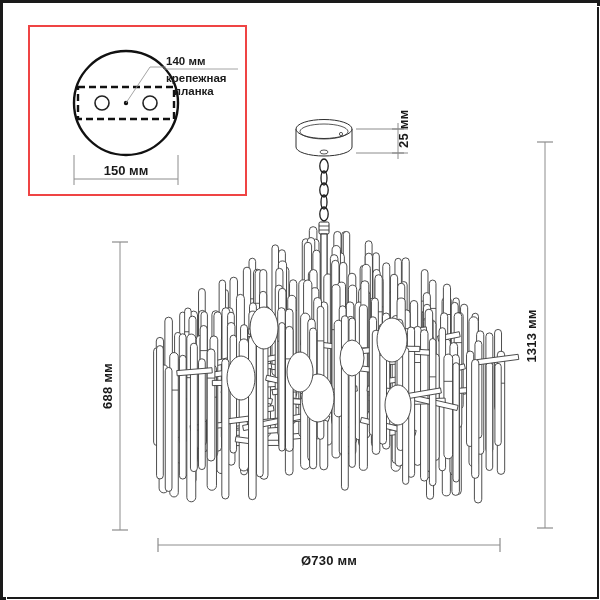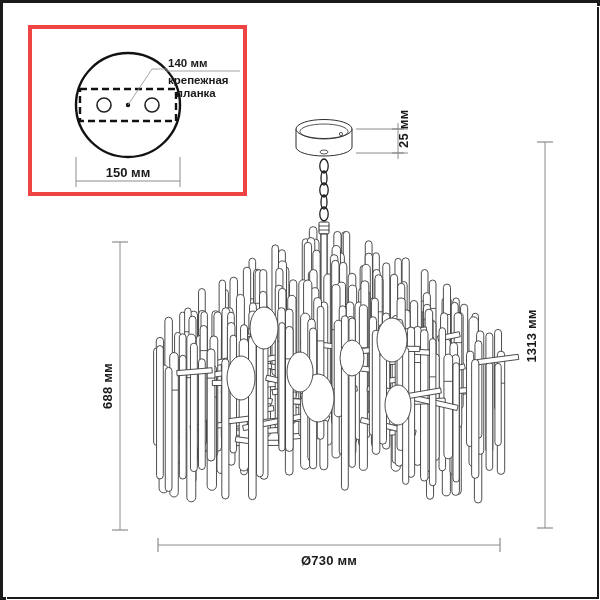--- a/index.html
+++ b/index.html
@@ -6,21 +6,21 @@
   body{width:600px;height:600px;overflow:hidden;
        font-family:"Liberation Sans","DejaVu Sans",sans-serif;}
   #stage{position:relative;width:600px;height:600px;background:#fff;box-sizing:border-box;}
   
   #outer-frame{position:absolute;left:0;top:0;width:600px;height:600px;
      box-sizing:border-box;border:3px solid #1a1a1a;pointer-events:none;}
   #outer-frame-inner{position:absolute;left:3px;top:3px;width:594px;height:594px;
      box-sizing:border-box;border:1px solid #ffffff;}
   
   #inset-box{position:absolute;left:28px;top:25px;width:219px;height:171px;
-     box-sizing:border-box;border:4px solid #ef4444;background:#fff;}
+     box-sizing:border-box;border:2px solid #ef4444;background:#fff;}
   svg{position:absolute;left:0;top:0;overflow:visible;}
   .dimline{stroke:#8c8c8c;stroke-width:1;fill:none;}
   .dimtick{stroke:#8c8c8c;stroke-width:1.2;}
   .dimtext{font-family:"Liberation Sans","DejaVu Sans",sans-serif;
      font-size:13px;fill:#1a1a1a;font-weight:600;letter-spacing:.2px;}
   .callout{font-family:"Liberation Sans","DejaVu Sans",sans-serif;
      font-size:11.5px;fill:#1a1a1a;font-weight:600;}
   .leader{stroke:#9a9a9a;stroke-width:.9;fill:none;}
   .outline{fill:#ffffff;stroke:#2e2e2e;stroke-width:1;}
   .outline-thin{fill:none;stroke:#3a3a3a;stroke-width:.85;}

